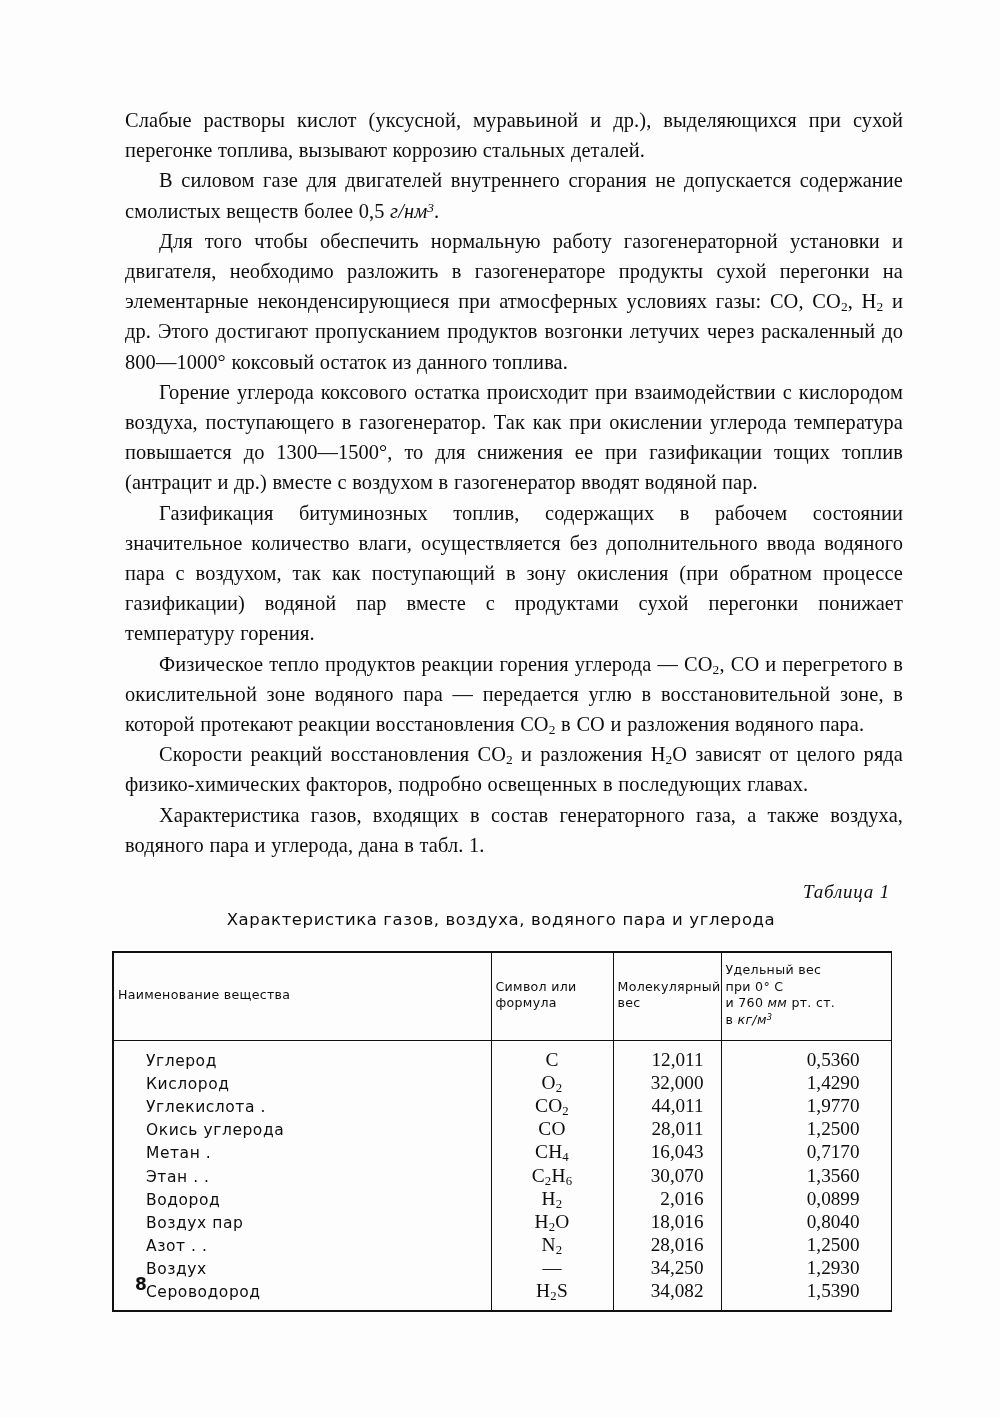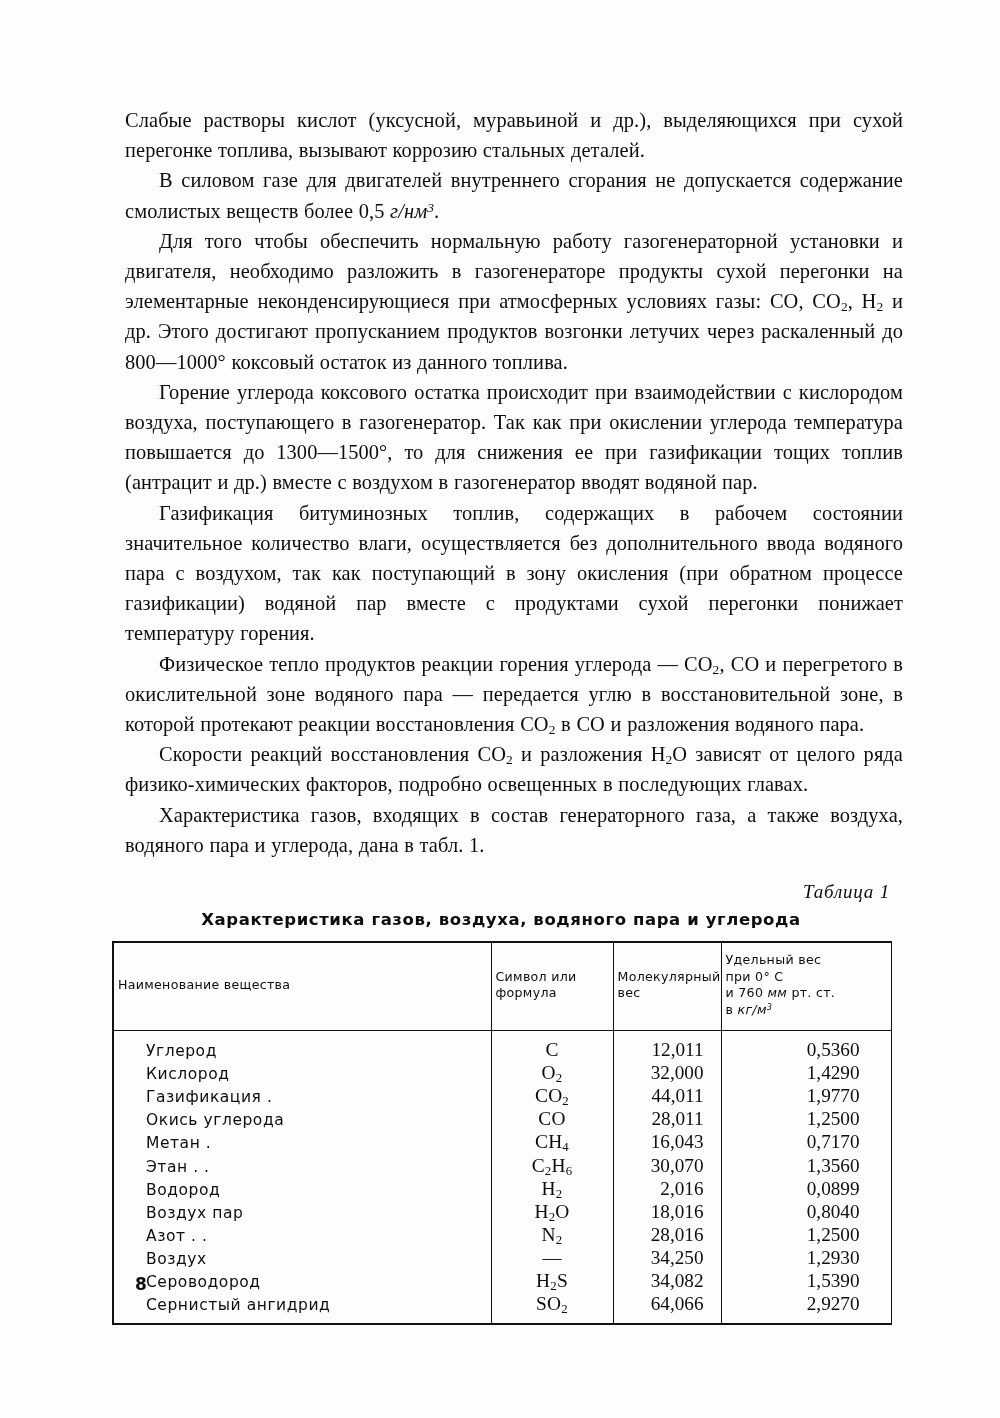--- a/index.html
+++ b/index.html
@@ -63,24 +63,24 @@
     font-style: italic;
     font-size: 19px;
     letter-spacing: 0.8px;
     margin-top: 21px;
     margin-bottom: 7px;
   }
   .table-title {
     width: 778px;
     text-align: center;
     font-family: "DejaVu Sans", "Liberation Sans", sans-serif;
-    font-weight: bold;
+    font-weight: normal;
     font-size: 16.5px;
     letter-spacing: 0.6px;
-    margin-bottom: 12px;
+    margin-bottom: 22px;
   }
 
   
   table.data-table {
     width: 778px;
     border-collapse: collapse;
     table-layout: fixed;
     border-top: 2.4px solid #111;
     border-bottom: 2.4px solid #111;
     border-left: 2.4px solid #111;
@@ -216,21 +216,21 @@
           <td class="cell-mol">12,011</td>
           <td class="cell-spec">0,5360</td>
         </tr>
         <tr>
           <td class="cell-name">Кислород</td>
           <td class="cell-form">O<sub>2</sub></td>
           <td class="cell-mol">32,000</td>
           <td class="cell-spec">1,4290</td>
         </tr>
         <tr>
-          <td class="cell-name">Газификация  .</td>
+          <td class="cell-name">Углекислота  .</td>
           <td class="cell-form">CO<sub>2</sub></td>
           <td class="cell-mol">44,011</td>
           <td class="cell-spec">1,9770</td>
         </tr>
         <tr>
           <td class="cell-name">Окись углерода</td>
           <td class="cell-form">CO</td>
           <td class="cell-mol">28,011</td>
           <td class="cell-spec">1,2500</td>
         </tr>
@@ -269,24 +269,18 @@
           <td class="cell-form"><span class="dash">—</span></td>
           <td class="cell-mol">34,250</td>
           <td class="cell-spec">1,2930</td>
         </tr>
         <tr>
           <td class="cell-name">Сероводород</td>
           <td class="cell-form">H<sub>2</sub>S</td>
           <td class="cell-mol">34,082</td>
           <td class="cell-spec">1,5390</td>
         </tr>
-        <tr>
-          <td class="cell-name">Сернистый ангидрид</td>
-          <td class="cell-form">SO<sub>2</sub></td>
-          <td class="cell-mol">64,066</td>
-          <td class="cell-spec">2,9270</td>
-        </tr>
       </tbody>
   </table>
 
   <div class="folio">8</div>
 
 </div>
 
 </body></html>

